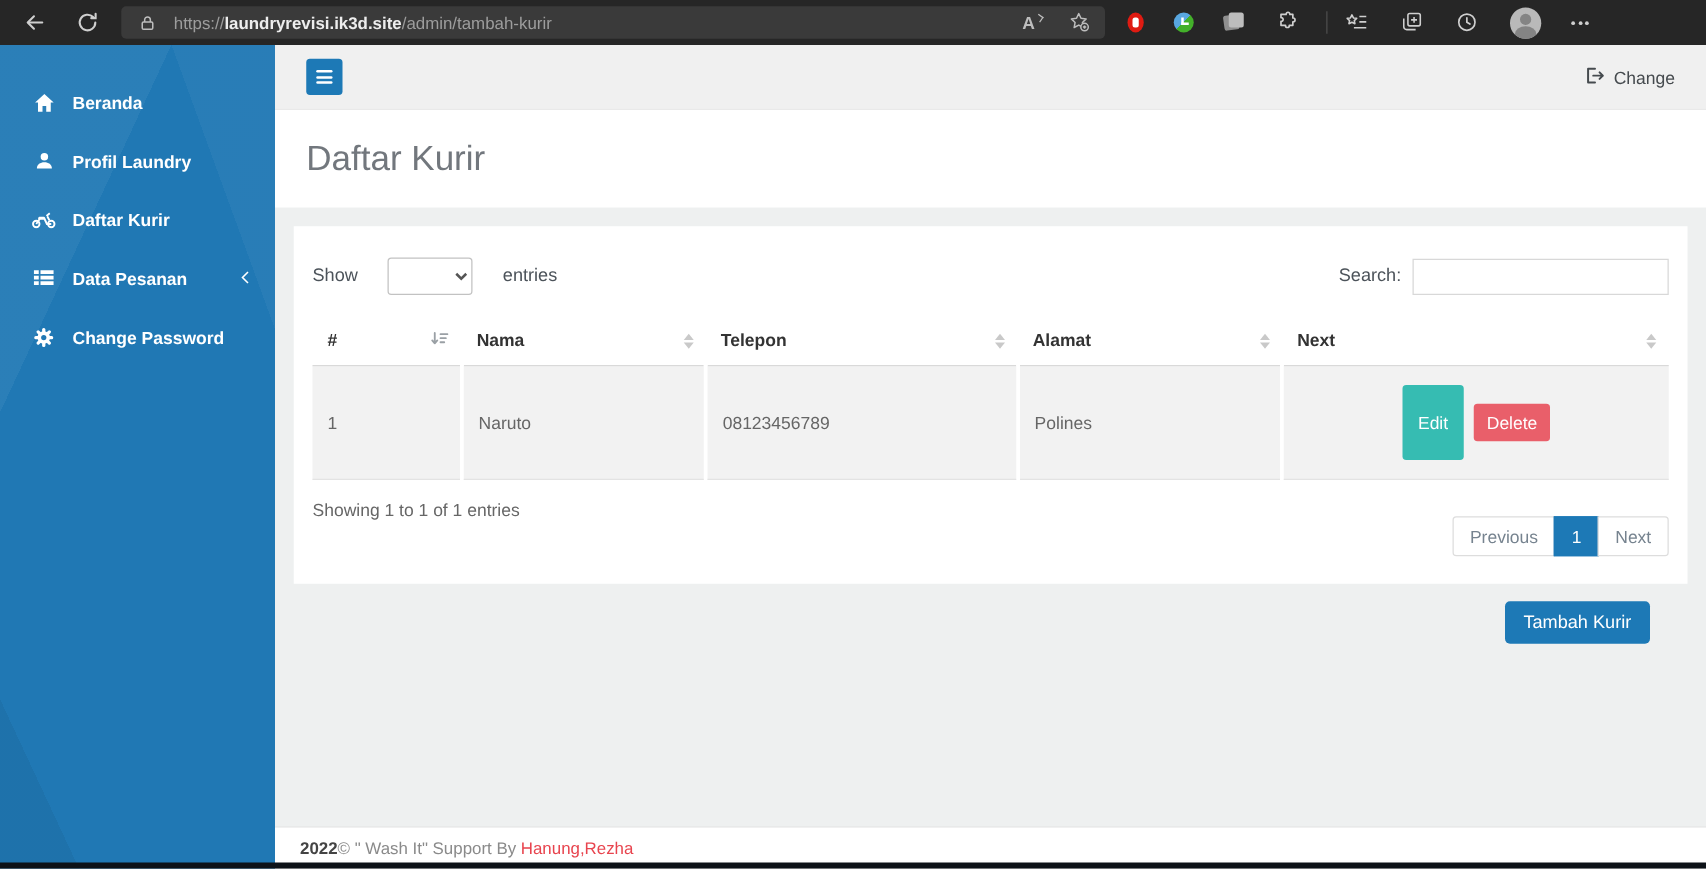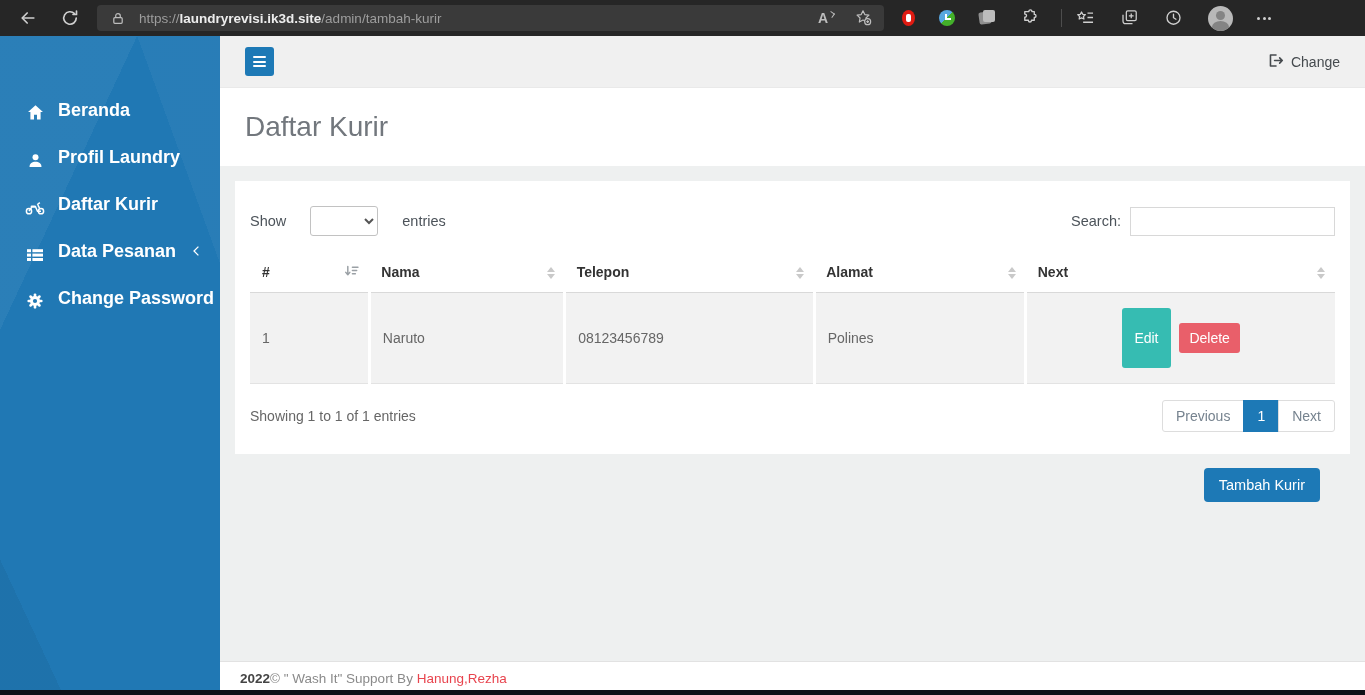--- a/index.html
+++ b/index.html
@@ -53,22 +53,22 @@
   .sidebar::before { content:""; position:absolute; inset:0;
      background:
        linear-gradient(115deg, rgba(255,255,255,0.05) 0 26%, transparent 26%),
        linear-gradient(250deg, rgba(255,255,255,0.04) 0 18%, transparent 18%),
        linear-gradient(65deg, rgba(0,0,0,0.05) 0 12%, transparent 12%);
   }
   .profile { position:relative; z-index:1; padding:34px 0 0 24px; }
   .avatar-big { width:80px; height:80px; border-radius:50%; overflow:hidden; background:#eaf6fd; }
   .user-name { margin-top:18px; color:#fff; font-weight:bold; font-size:14px; }
   .menu { position:relative; z-index:1; margin-top:38px; list-style:none; }
-  .menu li { height:47px; display:flex; align-items:flex-end; padding-left:25px;
-             color:#fff; font-weight:bold; font-size:18px; cursor:pointer; }
+  .menu li { height:47px; display:flex; align-items:flex-start; padding-left:25px;
+             color:#fff; font-weight:bold; font-size:14px; cursor:pointer; }
   .menu li .mico { width:20px; margin-right:13px; display:flex; justify-content:center; }
   .menu li .chev { margin-left:auto; margin-right:20px; }
 
   
   .main { flex:1; display:flex; flex-direction:column; background:#eef0f0; min-width:0; }
   .navbar { height:52px; background:#f0f0f0; border-bottom:1px solid #e9e9e9;
             display:flex; align-items:center; padding:0 25px; }
   .hamburger { width:29px; height:29px; background:#1d79b6; border:none; border-radius:3px;
                display:flex; flex-direction:column; justify-content:center; align-items:center; gap:2.5px; cursor:pointer; }
   .hamburger i { display:block; width:13px; height:2px; background:#fff; border-radius:1px; }
@@ -98,25 +98,25 @@
   .sort-icons .up { width:0; height:0; border-left:4px solid transparent; border-right:4px solid transparent; border-bottom:5px solid #c9c9c9; }
   .sort-icons .down { width:0; height:0; border-left:4px solid transparent; border-right:4px solid transparent; border-top:5px solid #c9c9c9; }
   .aksi-cell { text-align:center; }
   .btn-edit { background:#36bcb2; color:#fff; border:none; border-radius:3px;
               padding:22px 12px; font-size:14px; margin-right:5px; cursor:pointer;
               font-family:"Liberation Sans","DejaVu Sans",sans-serif; }
   .btn-delete { background:#e95f6a; color:#fff; border:none; border-radius:3px;
                 padding:7px 10px; font-size:14px; cursor:pointer;
                 font-family:"Liberation Sans","DejaVu Sans",sans-serif; }
 
-  .dt-bottom { display:flex; justify-content:space-between; align-items:center; margin-top:16px; }
+  .dt-bottom { display:flex; justify-content:space-between; align-items:flex-start; margin-top:16px; }
   .dt-info { font-size:14px; color:#666; }
   .pagination { display:flex; list-style:none; }
   .pagination a { display:block; padding:7px 13px; border:1px solid #ddd; background:#fff;
-                  color:#76838f; font-size:14px; text-decoration:none; margin-left:-1px; cursor:pointer; }
+                  color:#76838f; font-size:14px; text-decoration:none; margin-left:-1px; cursor:pointer;margin-top:13px; }
   .pagination li:first-child a { border-radius:3px 0 0 3px; margin-left:0; }
   .pagination li:last-child a { border-radius:0 3px 3px 0; }
   .pagination li.active a { background:#1d79b6; border-color:#1d79b6; color:#fff; }
 
   .add-row { display:flex; justify-content:flex-end; margin:14px 30px 0 0; }
   .btn-add { background:#1d79b6; color:#fff; border:none; border-radius:4px;
              padding:9px 15px; font-size:14.5px; cursor:pointer;
              font-family:"Liberation Sans","DejaVu Sans",sans-serif; }
 
   .footer { height:34px; background:#fff; border-top:1px solid #e2e2e2;

